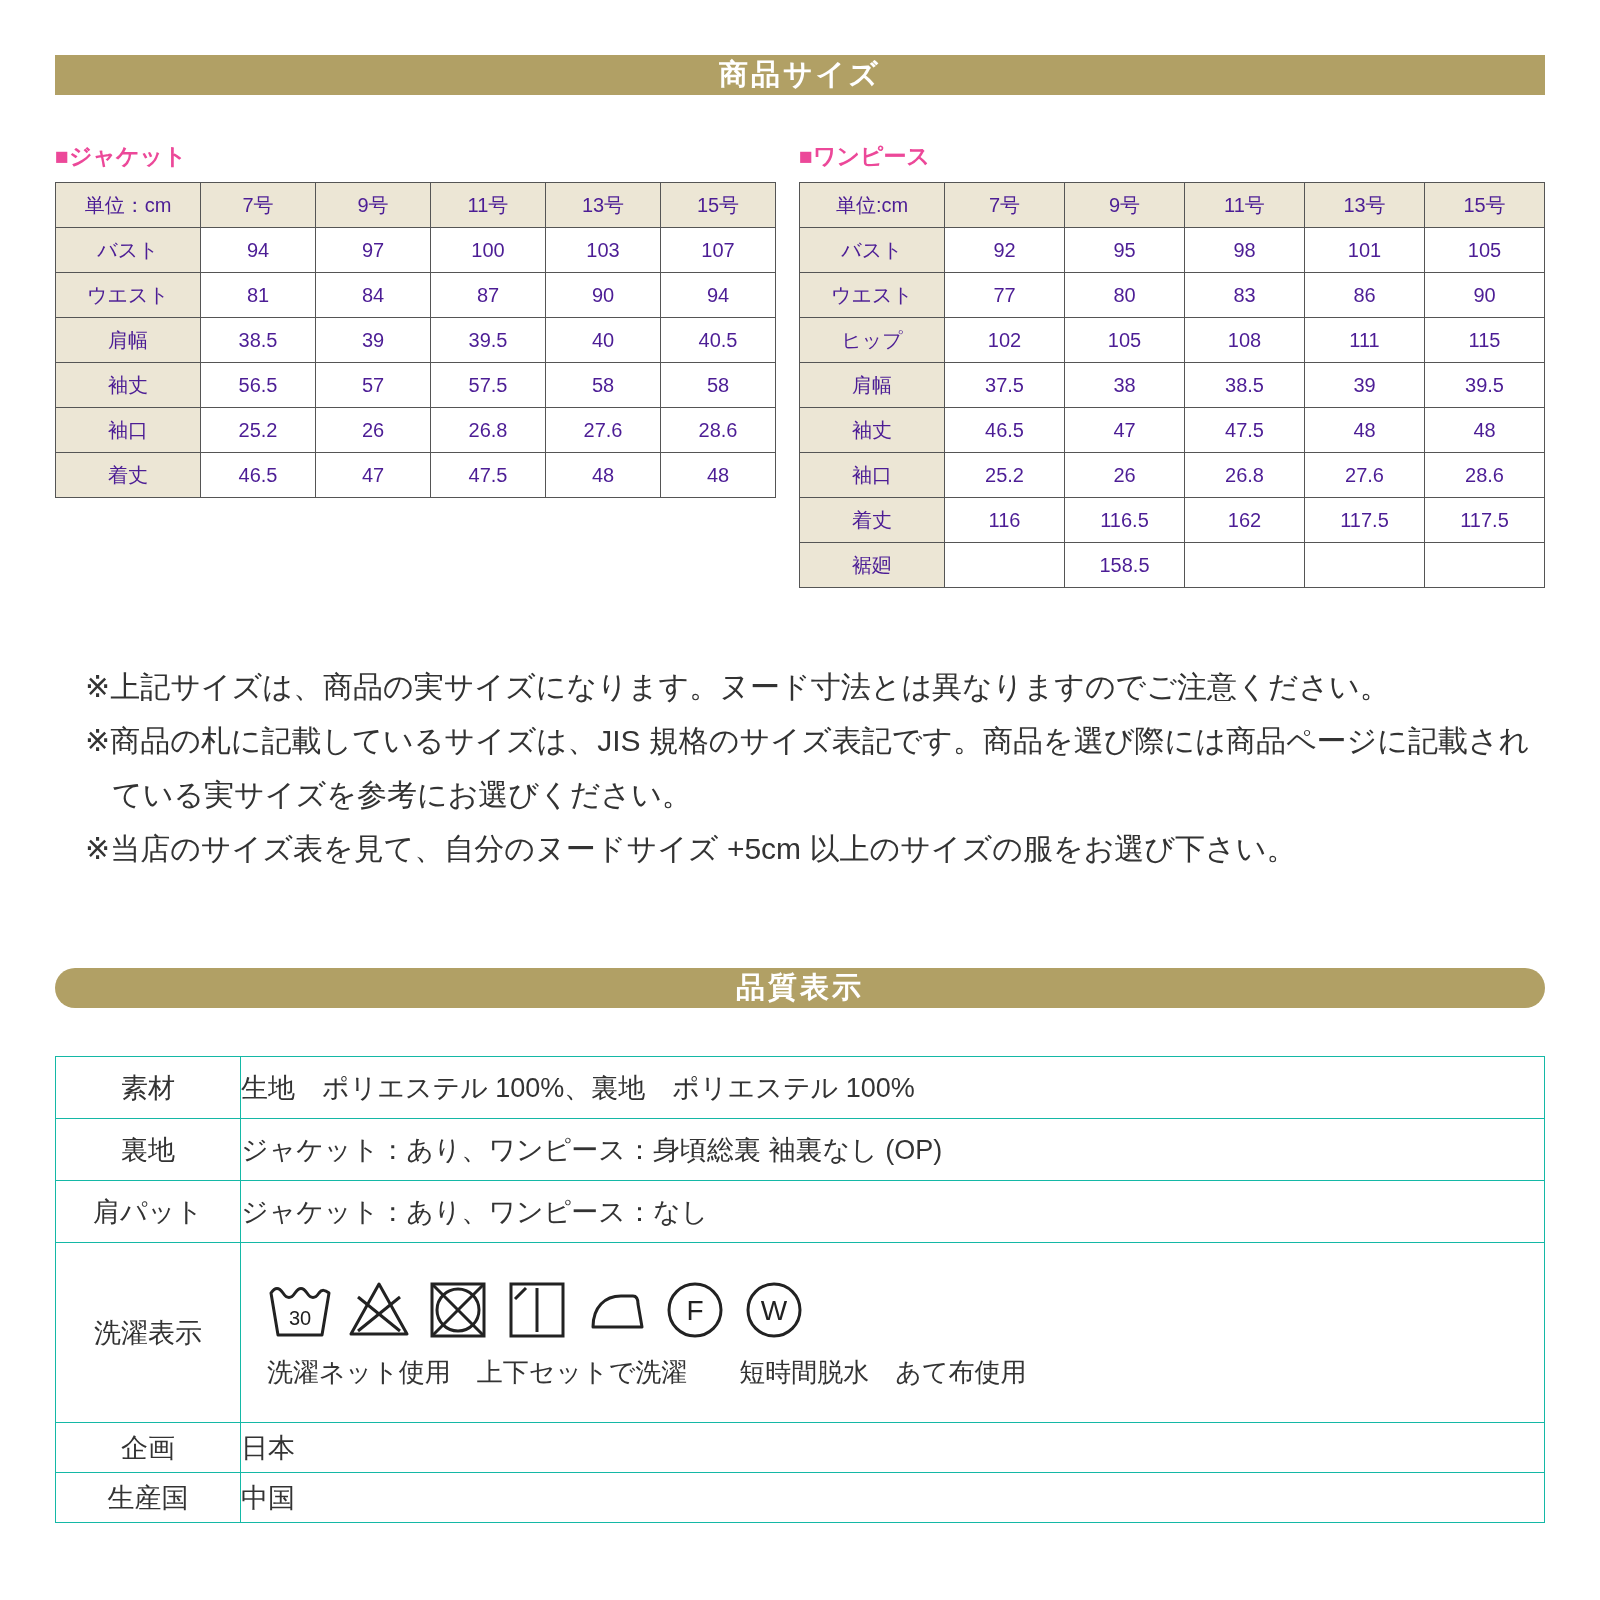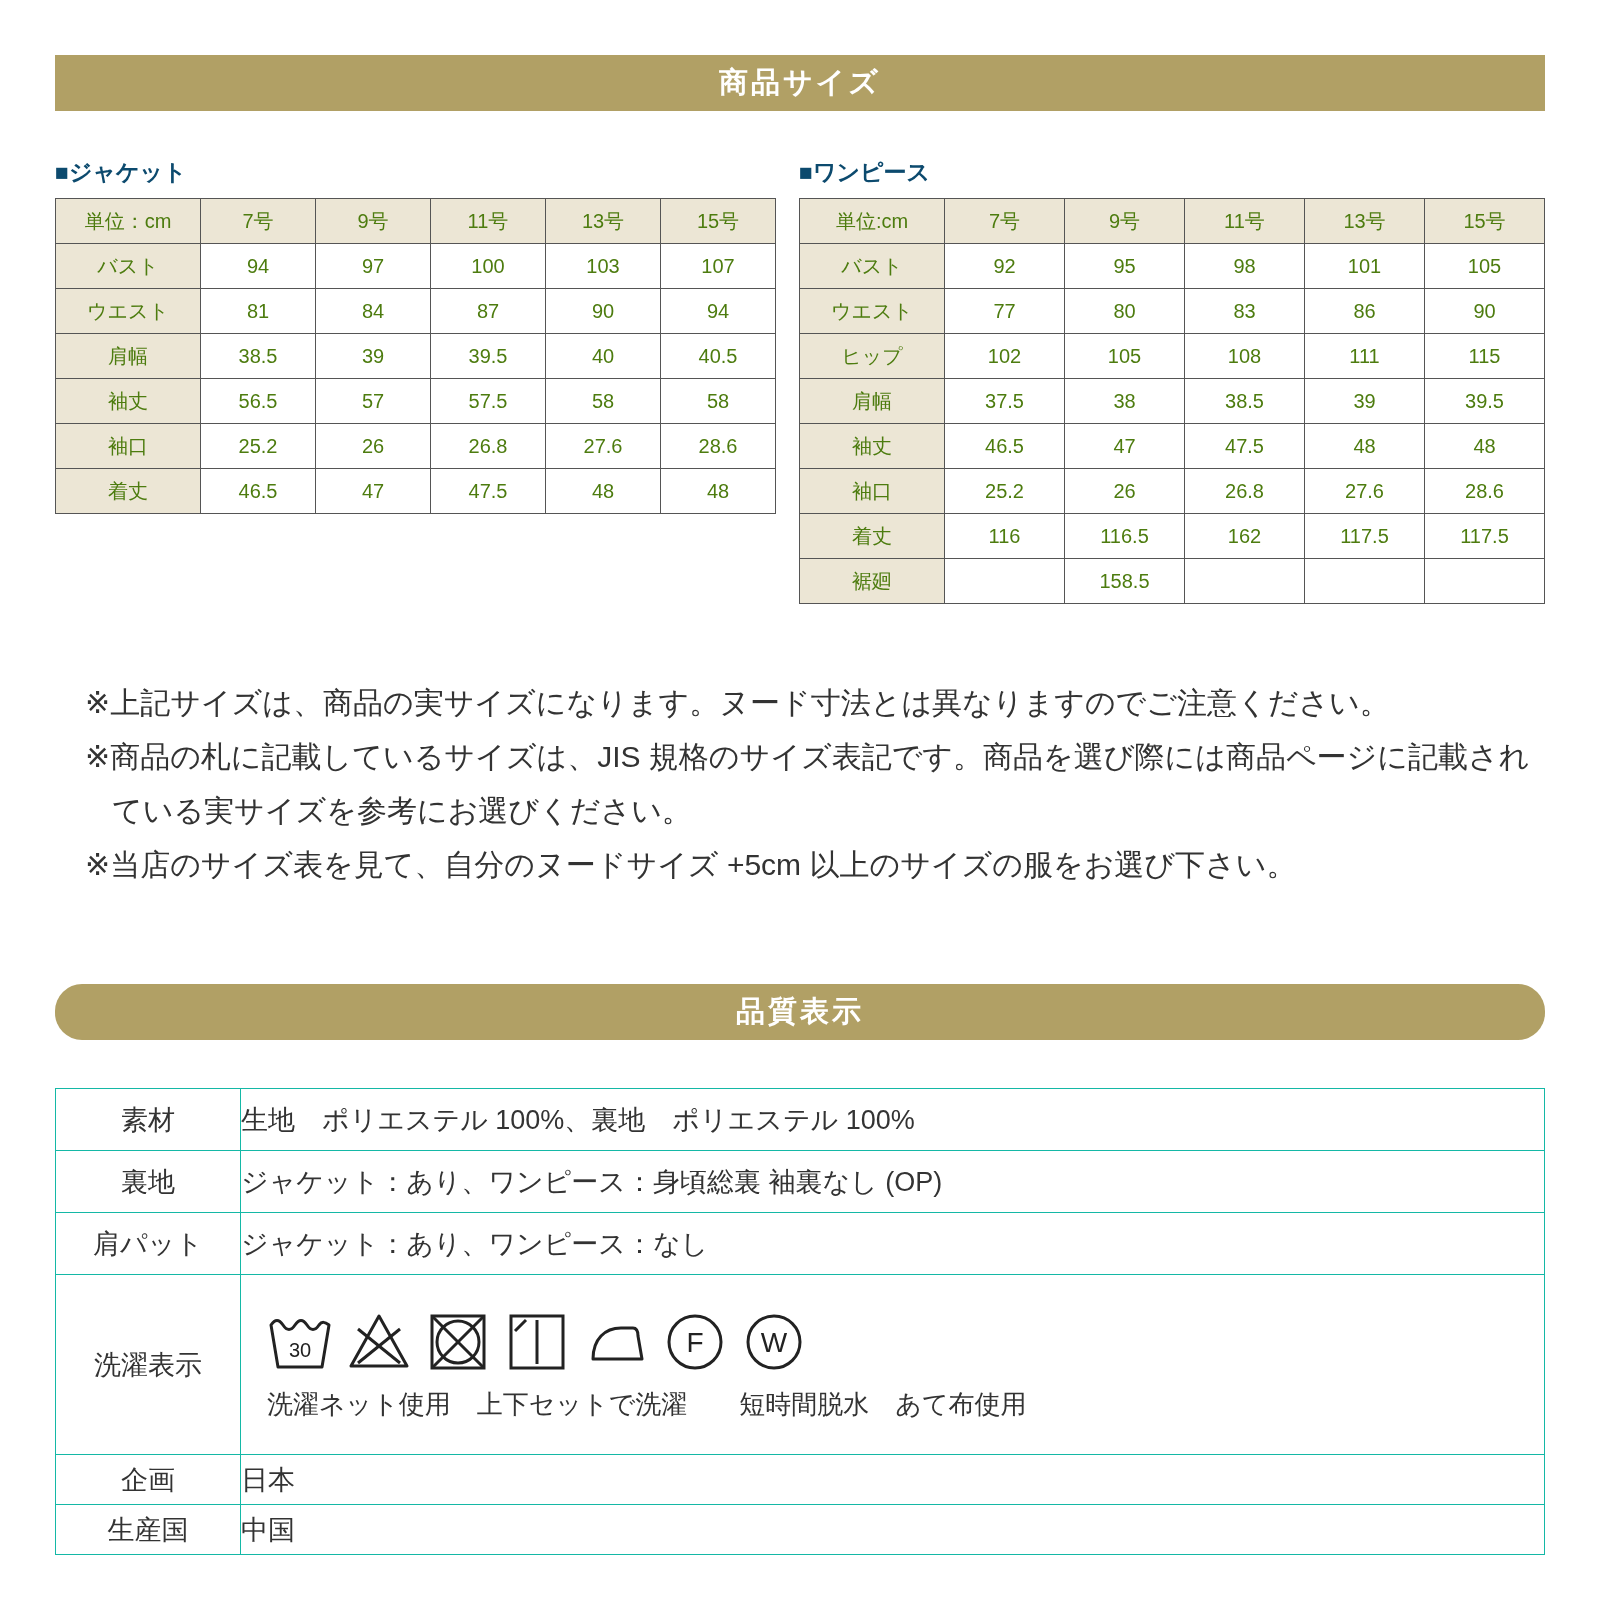--- a/index.html
+++ b/index.html
@@ -3,30 +3,30 @@
 <meta charset="utf-8">
 <style>
   * { margin:0; padding:0; box-sizing:border-box; }
   html,body { background:#ffffff; }
   .page {
     width:1600px; height:1600px; background:#ffffff; color:#333333;
     font-family:"Liberation Sans","DejaVu Sans",sans-serif;
     padding:55px 55px 0 55px; overflow:hidden; position:relative;
   }
   .gold-bar {
-    height:56px; background:#b1a065; color:#ffffff;
+    height:40px; background:#b1a065; color:#ffffff;
     display:flex; align-items:center; justify-content:center;
     font-size:29px; font-weight:bold; letter-spacing:3px;
   }
   .gold-bar.second { margin-top:92px;border-radius:27px; }
 
   .tables-row { margin-top:46px; display:flex; justify-content:space-between; align-items:flex-start; }
-  .table-title { font-size:23px; font-weight:bold; color:#0c4a6e; margin-bottom:10px; }
-
-  table.size-table { border-collapse:collapse; table-layout:fixed; font-size:20px; color:#4d7c0f; }
+  .table-title { font-size:23px; font-weight:bold; color:#ec4899; margin-bottom:10px; }
+
+  table.size-table { border-collapse:collapse; table-layout:fixed; font-size:20px; color:#4c1d95; }
   .size-table th, .size-table td {
     border:1px solid #555555; height:45px; text-align:center;
     font-weight:normal; padding:0; vertical-align:middle;
   }
   .size-table thead th, .size-table tbody th { background:#ece6d5; }
 
   .notes { margin:72px 10px 0 30px; font-size:30px; line-height:54px; color:#333333; }
   .notes p { padding-left:27px; text-indent:-27px; }
 
   table.quality-table { margin-top:48px; width:100%; border-collapse:collapse; font-size:27px; color:#333333; }

